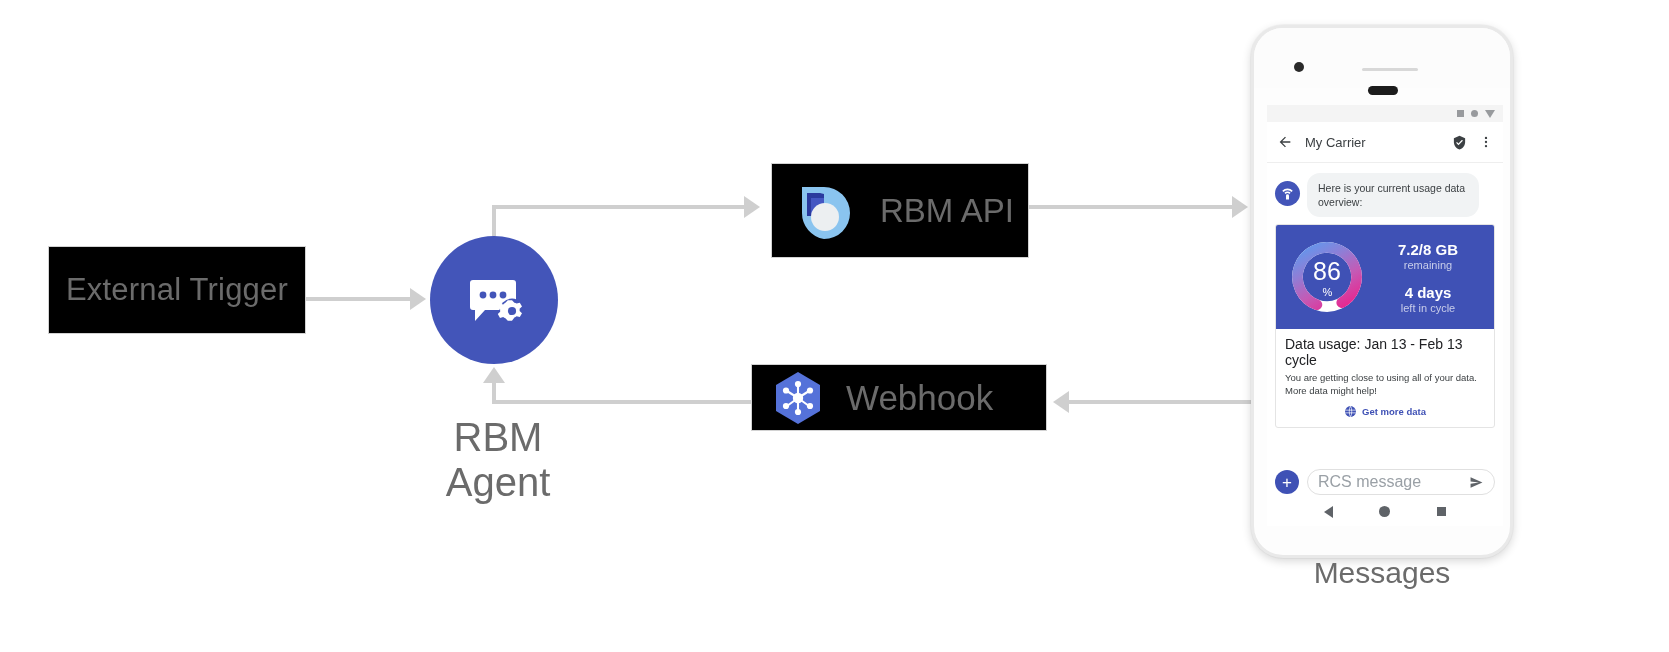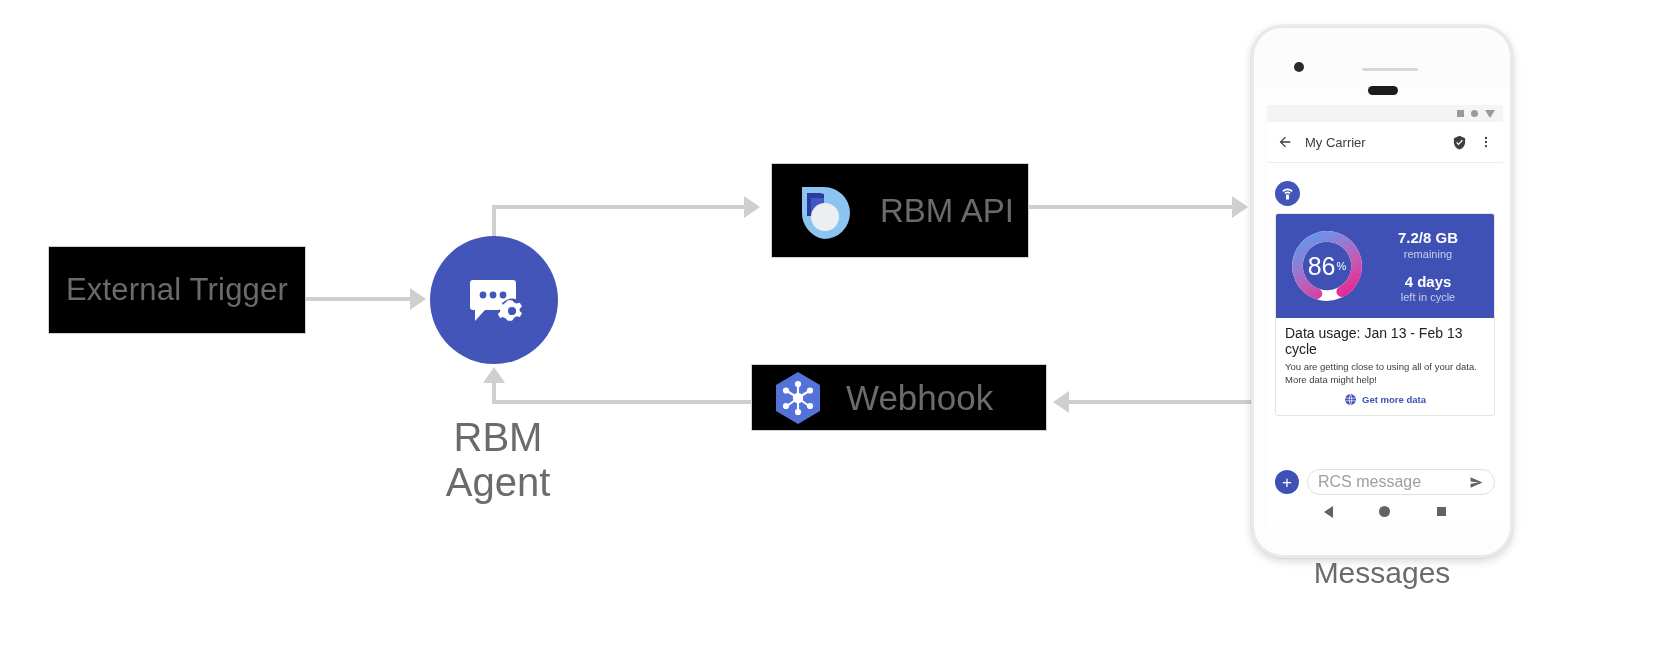--- a/index.html
+++ b/index.html
@@ -123,21 +123,21 @@
     margin-top:7px; border:1px solid #e4e4e4; border-radius:3px;
     overflow:hidden; background:#fff;
   }
   #card-hero {
     background:#3f51b5; height:104px; display:flex; align-items:center;
     padding: 0 14px 0 10px; gap:8px;
   }
   #gauge { position:relative; width:82px; height:82px; flex:0 0 auto; }
   #gauge-pct {
     position:absolute; inset:0; display:flex; align-items:center; justify-content:center;
-    color:#fff; font-size:25px; font-weight:400;
+    color:#fff; font-size:25px; font-weight:400;flex-direction:column;
   }
   #gauge-pct sup { font-size:11px; vertical-align: -2px; margin-left:1px;}
   #hero-right { flex:1; text-align:center; color:#fff; }
   .hero-big { font-size:15px; font-weight:700; line-height:1.15; }
   .hero-sub { font-size:11px; color:#c8cdea; margin-top:1px; }
   #hero-gap { height:13px; }
 
   #card-body { padding:7px 9px 9px 9px; }
   #card-title { font-size:14px; font-weight:400; color:#202124; }
   #card-text { font-size:9.5px; color:#3c4043; line-height:1.38; margin-top:3px; }
@@ -279,20 +279,21 @@
       <div id="thread">
 
         <div id="msg-row">
           <div id="avatar">
             <svg width="17" height="17" viewBox="0 0 24 24">
               <path d="M4.6 8.2a10 10 0 0 1 14.8 0l-1.7 1.6a7.7 7.7 0 0 0-11.4 0z" fill="#fff"></path>
               <path d="M7.6 11.1a6 6 0 0 1 8.8 0l-1.7 1.6a3.7 3.7 0 0 0-5.4 0z" fill="#fff"></path>
               <path d="M12 13.2a2.1 2.1 0 0 1 2.1 2.1v5.3h-4.2v-5.3A2.1 2.1 0 0 1 12 13.2z" fill="#fff"></path>
             </svg>
           </div>
+          <div id="bubble">Here is your current usage data overview:</div>
         </div>
 
         <div id="card">
           <div id="card-hero">
             <div id="gauge">
               <svg width="82" height="82" viewBox="0 0 100 100">
                 <defs>
                   <linearGradient id="gaugegrad" x1="0%" y1="100%" x2="85%" y2="0%">
                     <stop offset="0%" stop-color="#5b9bf0"></stop>
                     <stop offset="35%" stop-color="#8f7ed6"></stop>

